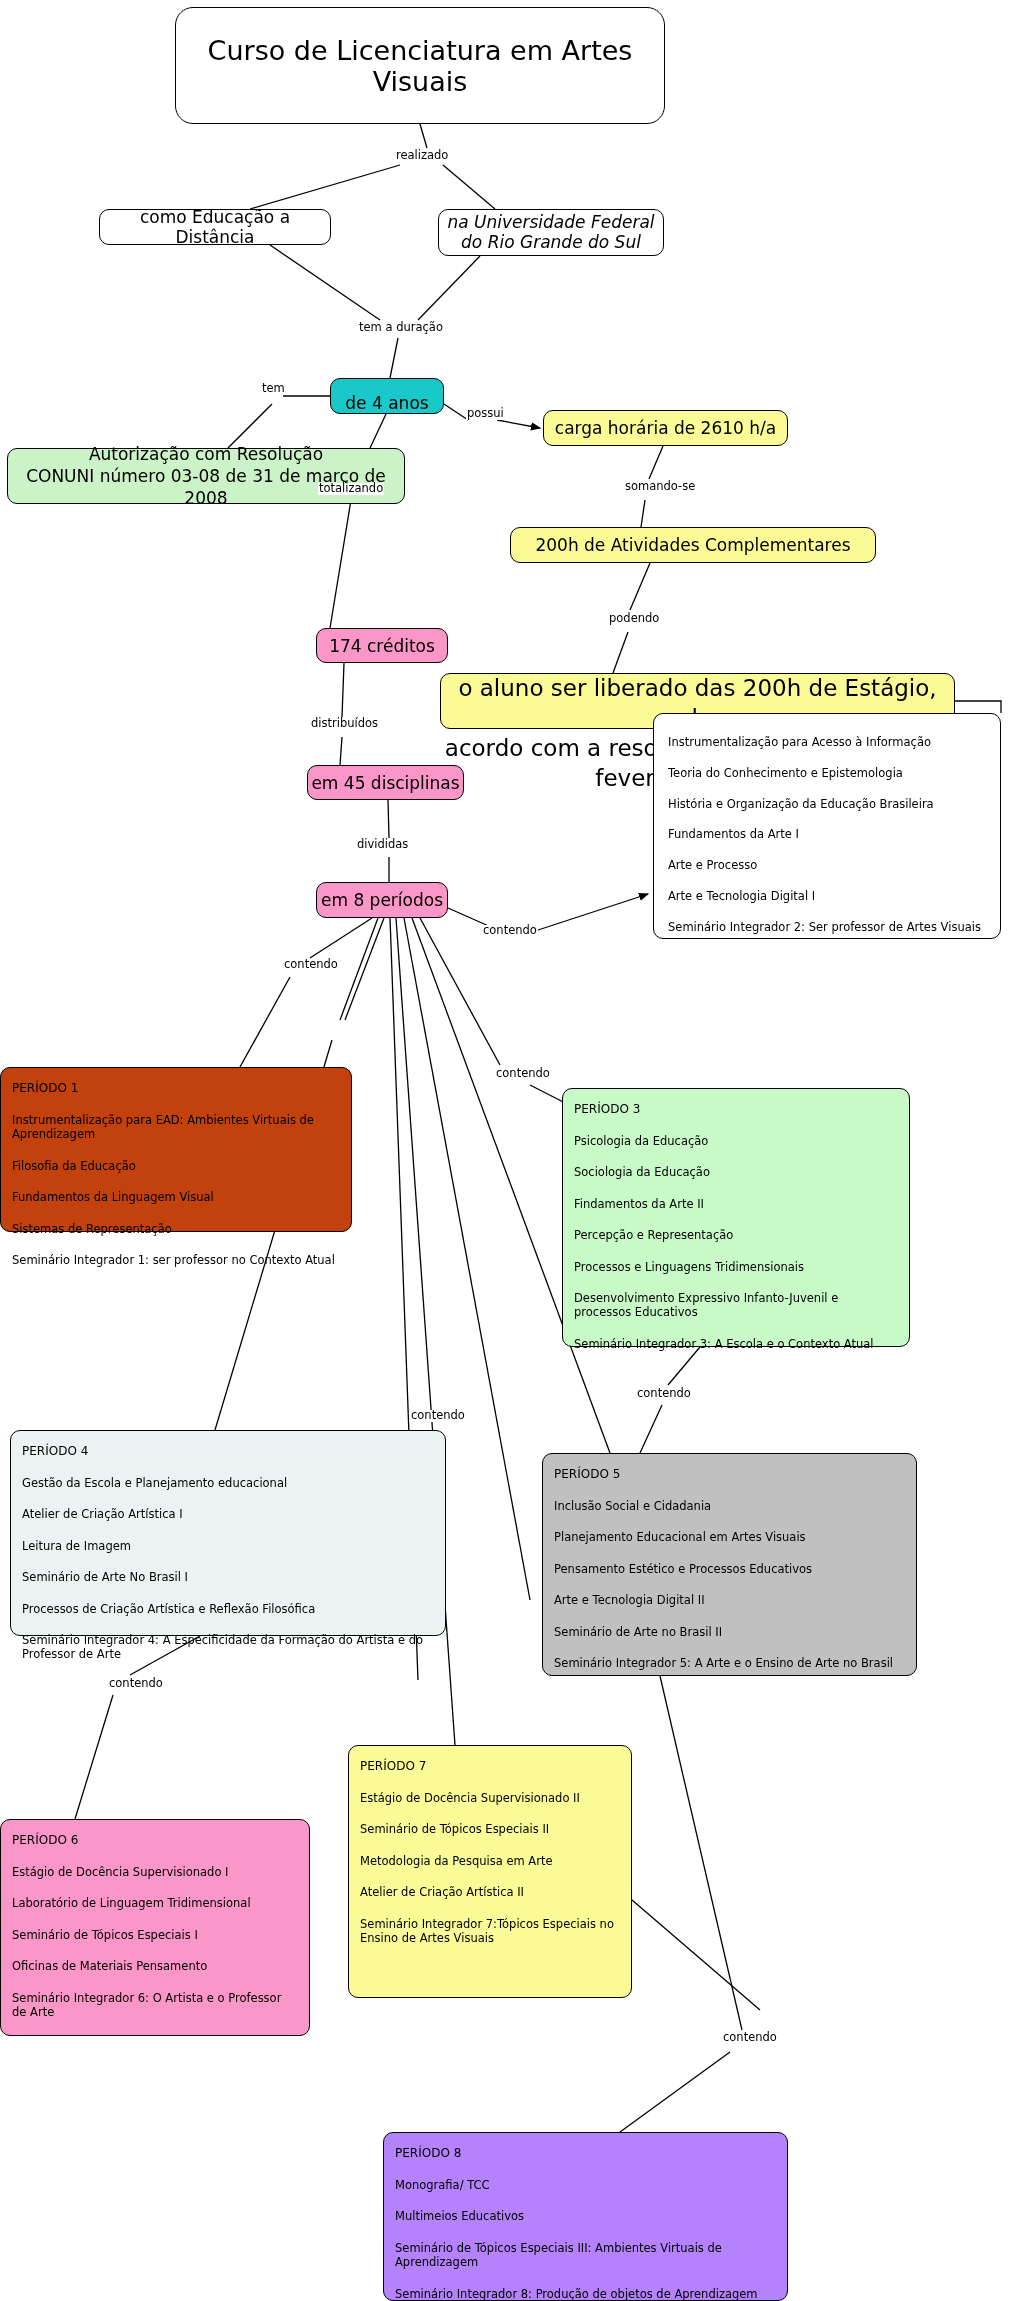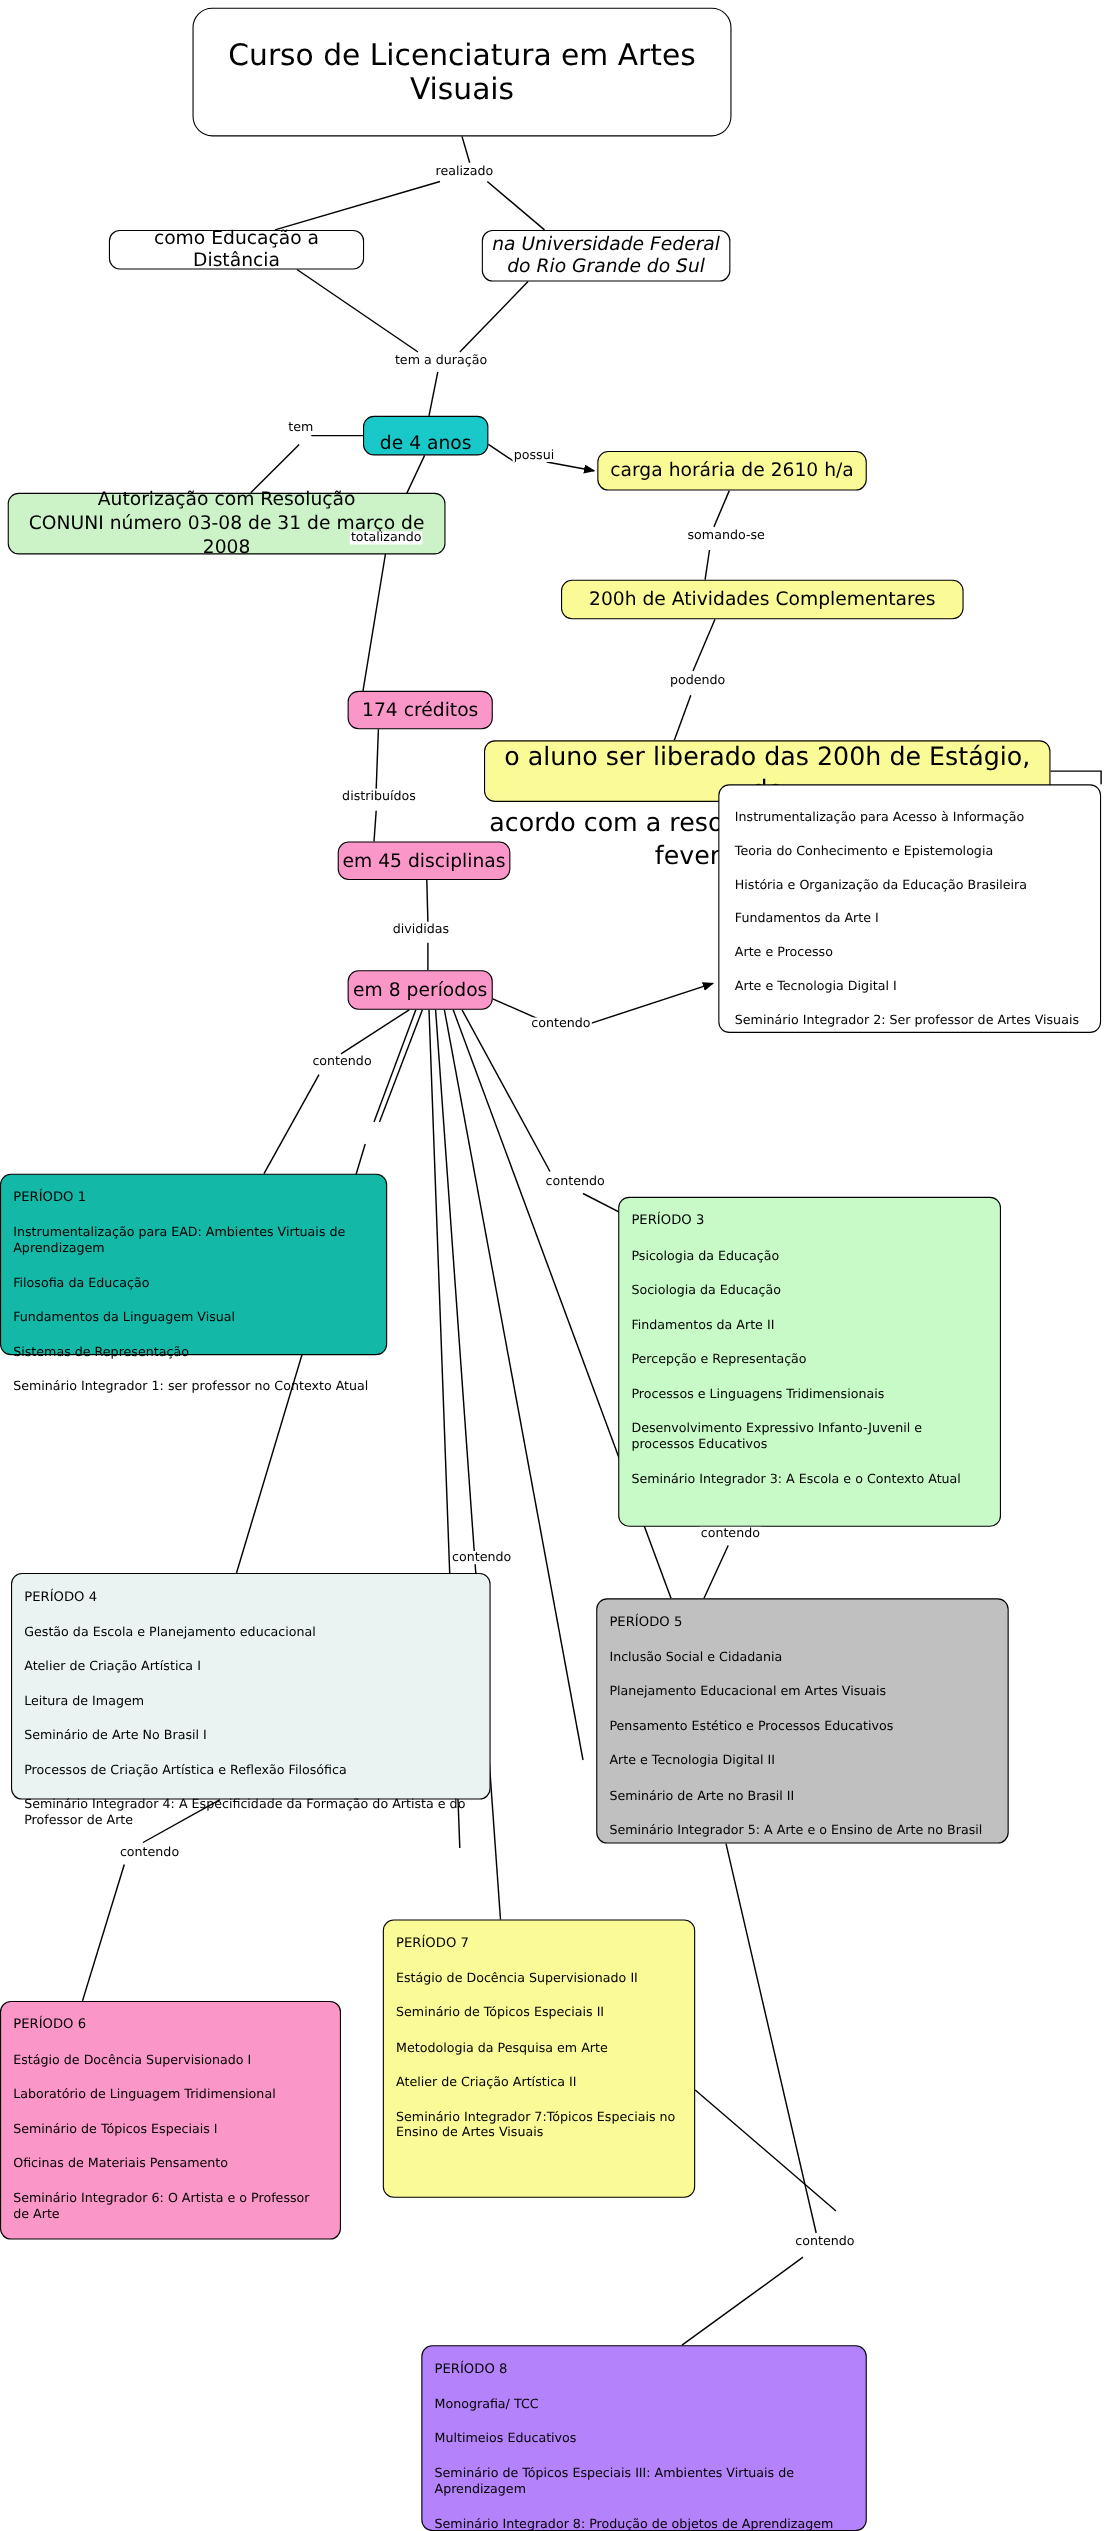--- a/index.html
+++ b/index.html
@@ -124,22 +124,22 @@
   }
   .period .ptitle {
     font-size: 12px;
     margin-bottom: 17px;
   }
   .period .item {
     margin-bottom: 17px;
   }
   .period .item:last-child { margin-bottom: 0; }
 
-  .p1 { left: 0px; top: 1067px; width: 352px; height: 165px; background: #14b8a6; }
-  .p3 { left: 562px; top: 1088px; width: 348px; height: 300px; background: #c8fac8; }
+  .p1 { left: 0px; top: 1067px; width: 352px; height: 165px; background: #c2410c; }
+  .p3 { left: 562px; top: 1088px; width: 348px; height: 259px; background: #c8fac8; }
   .p4 { left: 10px; top: 1430px; width: 436px; height: 206px; background: #eaf2f2; }
   .p5 { left: 542px; top: 1453px; width: 375px; height: 223px; background: #c0c0c0; }
   .p6 { left: 0px; top: 1819px; width: 310px; height: 217px; background: #fa96c8; }
   .p7 { left: 348px; top: 1745px; width: 284px; height: 253px; background: #fafa96; }
   .p8 { left: 383px; top: 2132px; width: 405px; height: 169px; background: #b482fa; }
 
   .edge-label {
     position: absolute;
     font-size: 11.5px;
     color: #000000;

